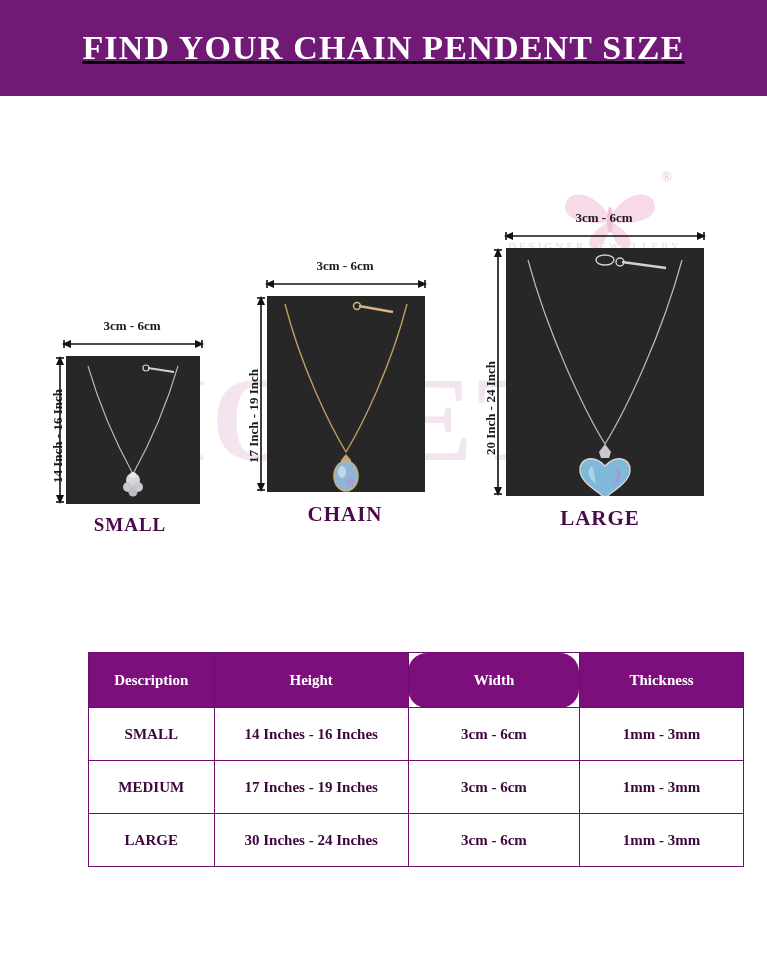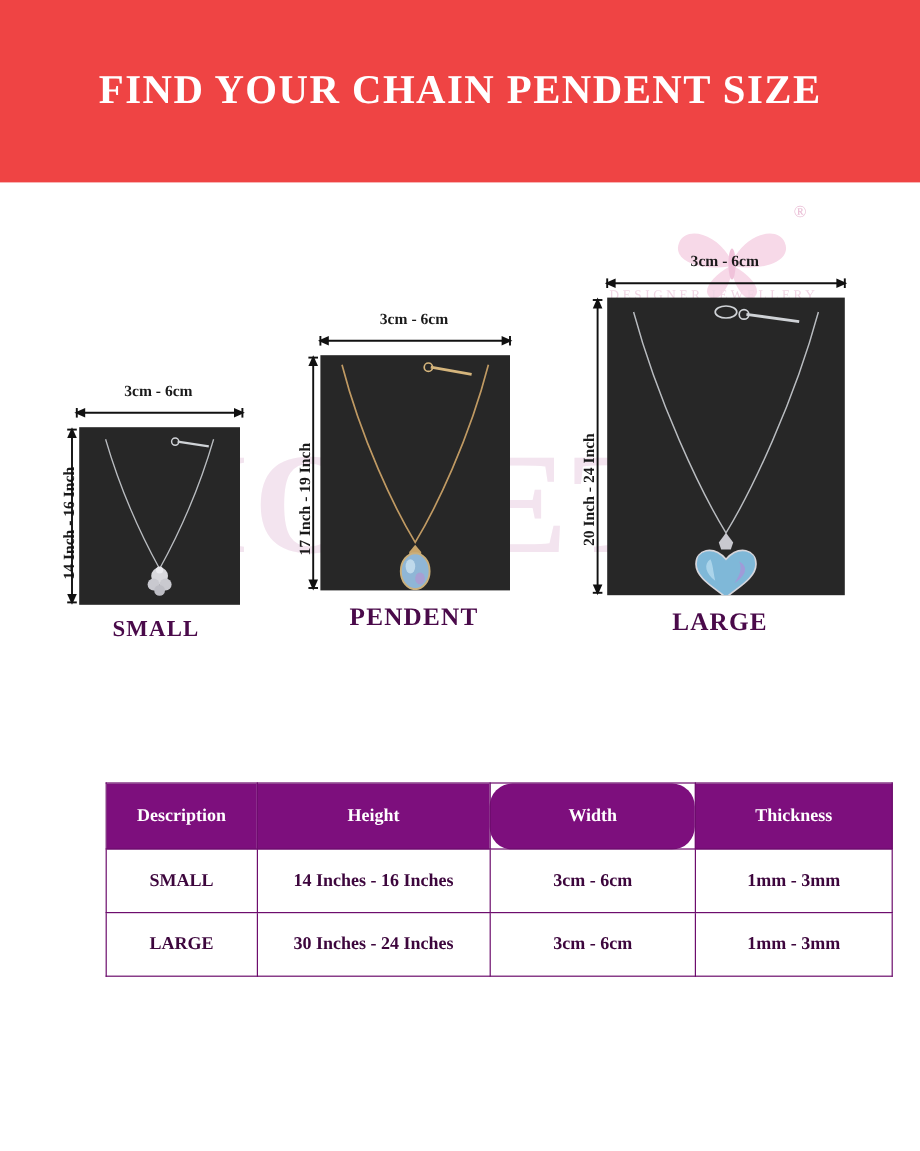--- a/index.html
+++ b/index.html
@@ -14,25 +14,26 @@
     overflow: hidden;
     position: relative;
   }
 
   
   .header-bar {
     position: absolute;
     left: 0;
     top: 0;
     width: 767px;
-    height: 152px;
-    background: #ef4444;
+    height: 96px;
+    background: #701a75;
     display: flex;
     align-items: center;
     justify-content: center;
+    text-decoration: underline;
   }
   .header-title {
     color: #ffffff;
     font-family: "Liberation Serif", serif;
     font-weight: bold;
     font-size: 34px;
     letter-spacing: 1.2px;
     text-transform: uppercase;
     white-space: nowrap;
   }
@@ -283,21 +284,21 @@
         <g>
           <path d="M79 158 L 74 164 L 74 168 L 84 168 L 84 164 Z" fill="#c8a46a"></path>
           <ellipse cx="79" cy="180" rx="12" ry="15" fill="#8fb6d6"></ellipse>
           <ellipse cx="79" cy="180" rx="12" ry="15" fill="none" stroke="#cbb07c" stroke-width="1.6"></ellipse>
           <ellipse cx="75" cy="176" rx="4" ry="6" fill="#cfe4f2" opacity="0.75"></ellipse>
           <ellipse cx="83" cy="186" rx="4" ry="5" fill="#b98fd0" opacity="0.6"></ellipse>
         </g>
       </svg>
     </div>
 
-    <div class="caption" style="left:0px; top:244px; font-size:21px;">PENDENT</div>
+    <div class="caption" style="left:0px; top:244px; font-size:21px;">CHAIN</div>
   </div>
 
   <div class="item" style="left:470px; top:82px; width:260px; height:360px;">
 
     <div class="dim-top" style="left:34px; top:0px; width:200px;">3cm - 6cm</div>
 
     <svg class="arrow-svg" style="left:34px; top:20px; width:202px; height:12px;" viewBox="0 0 202 12">
       <line x1="2" y1="6" x2="200" y2="6" stroke="#111" stroke-width="1.6"></line>
       <polygon points="0,6 9,2 9,10" fill="#111"></polygon>
       <polygon points="202,6 193,2 193,10" fill="#111"></polygon>
@@ -346,19 +347,25 @@
     </tr>
   </thead>
   <tbody>
     <tr>
       <td>SMALL</td>
       <td>14 Inches - 16 Inches</td>
       <td>3cm - 6cm</td>
       <td>1mm - 3mm</td>
     </tr>
     <tr>
+      <td>MEDIUM</td>
+      <td>17 Inches - 19 Inches</td>
+      <td>3cm - 6cm</td>
+      <td>1mm - 3mm</td>
+    </tr>
+    <tr>
       <td>LARGE</td>
       <td>30 Inches - 24 Inches</td>
       <td>3cm - 6cm</td>
       <td>1mm - 3mm</td>
     </tr>
   </tbody>
 </table>
 
 </body></html>

